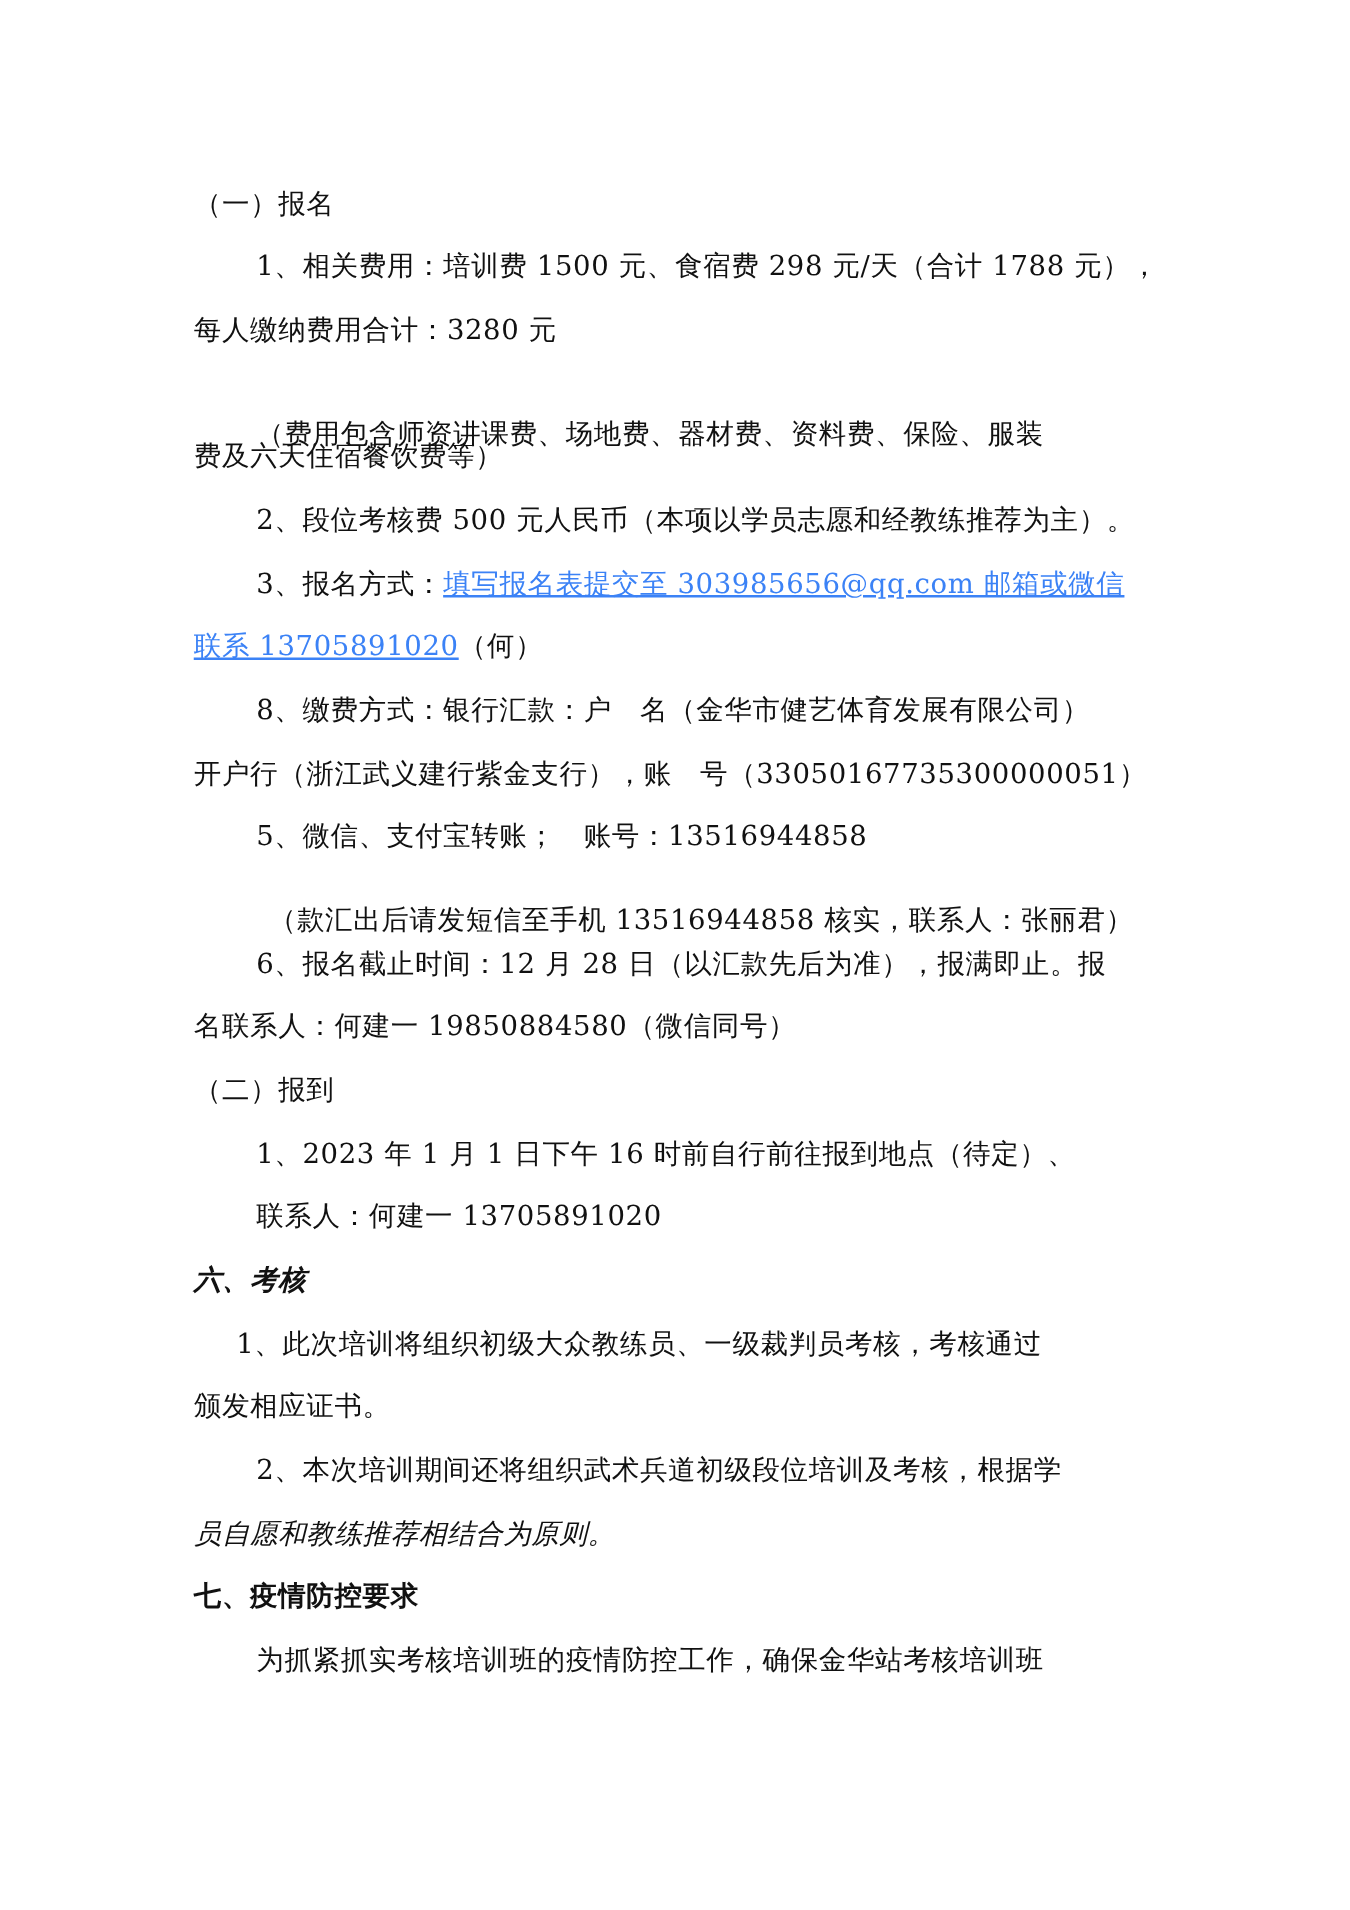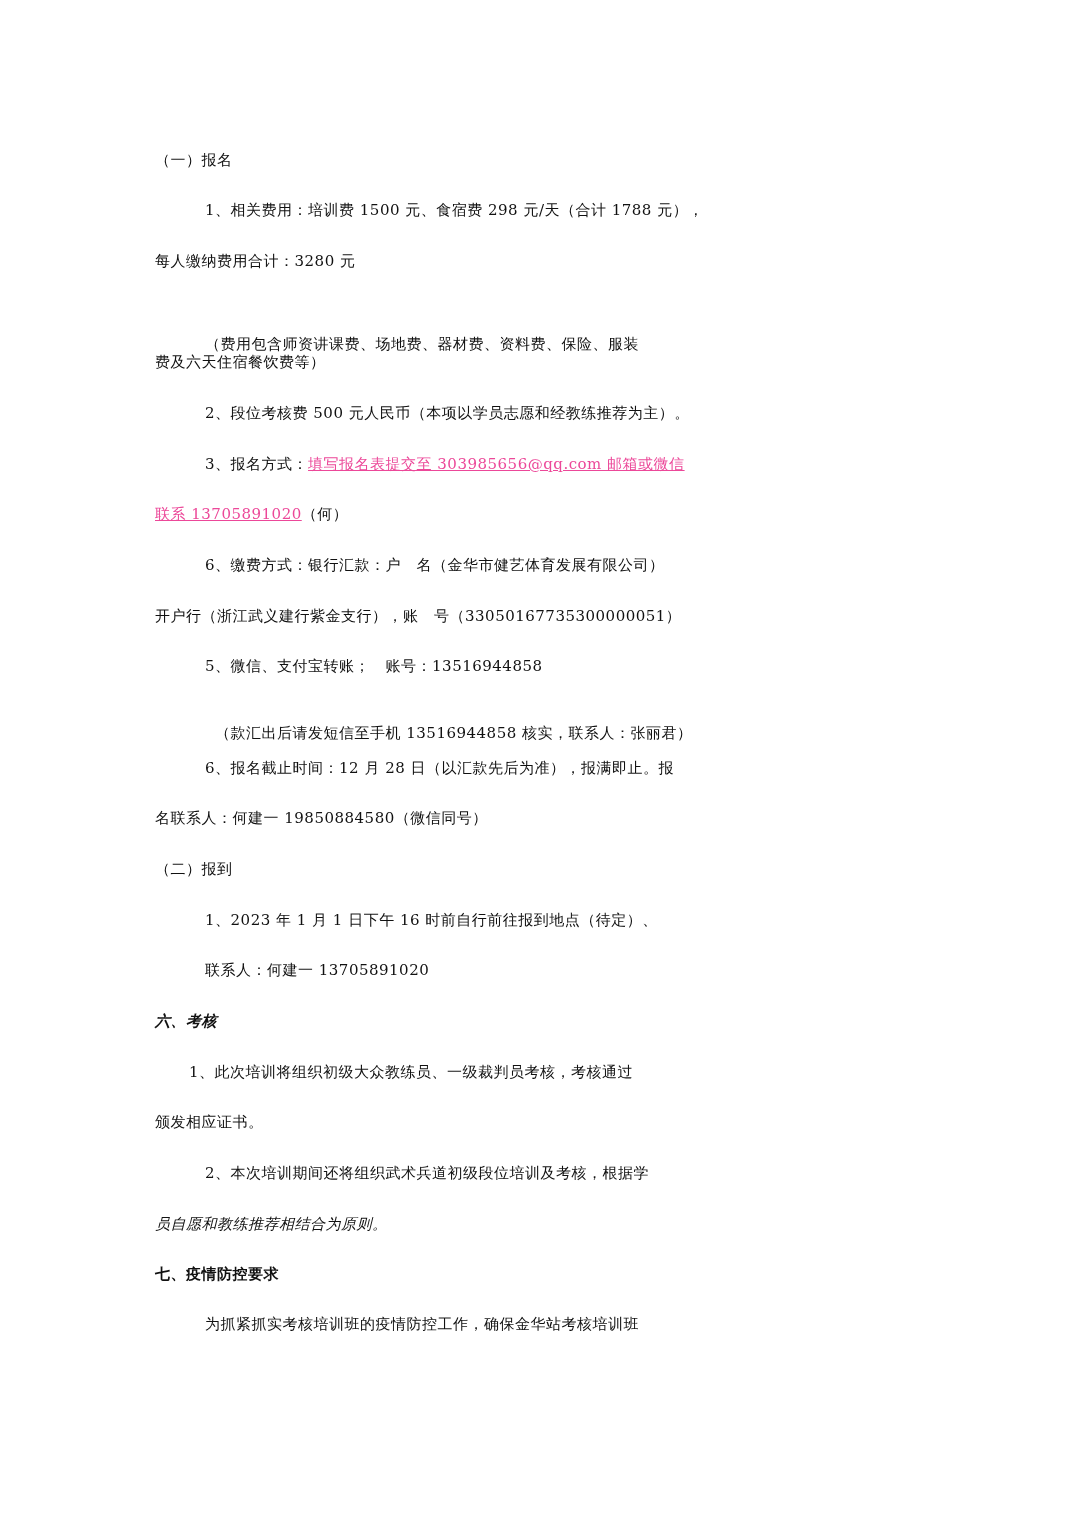--- a/index.html
+++ b/index.html
@@ -1,20 +1,20 @@
 <!DOCTYPE html>
 <html><head>
 <meta charset="utf-8">
 <style>
   html, body { margin:0; padding:0; background:#ffffff; }
   body { width:1080px; height:1528px; position:relative; overflow:hidden;
          font-family: "DejaVu Serif", "Liberation Serif", serif; color:#111; }
-  .line { position:absolute; font-size:15px; white-space:nowrap; line-height:1; letter-spacing:0.5px; }
+  .line { position:absolute; font-size:22px; white-space:nowrap; line-height:1; letter-spacing:0.5px; }
   .bold { font-weight:bold; font-family: "DejaVu Sans", "Liberation Sans", sans-serif; }
-  a.link { color:#ec4899; text-decoration:underline; }
+  a.link { color:#3b82f6; text-decoration:underline; }
 </style>
 </head>
 <body>
 
 <div>
   <div class="line" style="left:155px;top:153px;">（一）报名</div>
 
   <div class="line" style="left:205px;top:203px;">1、相关费用：培训费 1500 元、食宿费 298 元/天（合计 1788 元），</div>
   <div class="line" style="left:155px;top:254px;">每人缴纳费用合计：3280 元</div>
 
@@ -23,34 +23,34 @@
 
   <div class="line" style="left:205px;top:406px;text-align:right;">2、段位考核费 500 元人民币（本项以学员志愿和经教练推荐为主）。</div>
 
   <div class="line" style="left:205px;top:457px;">
     <span>3、报名方式：</span><a class="link">填写报名表提交至 303985656@qq.com 邮箱或微信</a>
   </div>
   <div class="line" style="left:155px;top:507px;">
     <a class="link">联系 13705891020</a><span>（何）</span>
   </div>
 
-  <div class="line" style="left:205px;top:558px;">6、缴费方式：银行汇款：户　名（金华市健艺体育发展有限公司）</div>
+  <div class="line" style="left:205px;top:558px;">8、缴费方式：银行汇款：户　名（金华市健艺体育发展有限公司）</div>
   <div class="line" style="left:155px;top:609px;">开户行（浙江武义建行紫金支行），账　号（33050167735300000051）</div>
 
   <div class="line" style="left:205px;top:659px;">5、微信、支付宝转账；　账号：13516944858</div>
   <div class="line" style="left:215px;top:710px;margin-top:16px;">（款汇出后请发短信至手机 13516944858 核实，联系人：张丽君）</div>
 
   <div class="line" style="left:205px;top:761px;">6、报名截止时间：12 月 28 日（以汇款先后为准），报满即止。报</div>
   <div class="line" style="left:155px;top:811px;">名联系人：何建一 19850884580（微信同号）</div>
 
   <div class="line" style="left:155px;top:862px;">（二）报到</div>
   <div class="line" style="left:205px;top:913px;">1、2023 年 1 月 1 日下午 16 时前自行前往报到地点（待定）、</div>
   <div class="line" style="left:205px;top:963px;">联系人：何建一 13705891020</div>
 
   <div class="line bold" style="left:155px;top:1014px;font-style:italic;">六、考核</div>
   <div class="line" style="left:189px;top:1065px;">1、此次培训将组织初级大众教练员、一级裁判员考核，考核通过</div>
   <div class="line" style="left:155px;top:1115px;">颁发相应证书。</div>
   <div class="line" style="left:205px;top:1166px;">2、本次培训期间还将组织武术兵道初级段位培训及考核，根据学</div>
   <div class="line" style="left:155px;top:1217px;font-style:italic;">员自愿和教练推荐相结合为原则。</div>
 
   <div class="line bold" style="left:155px;top:1267px;">七、疫情防控要求</div>
-  <div class="line" style="left:205px;top:1318px;font-family:Liberation Mono, monospace;">为抓紧抓实考核培训班的疫情防控工作，确保金华站考核培训班</div>
+  <div class="line" style="left:205px;top:1318px;">为抓紧抓实考核培训班的疫情防控工作，确保金华站考核培训班</div>
 </div>
 
 </body></html>

